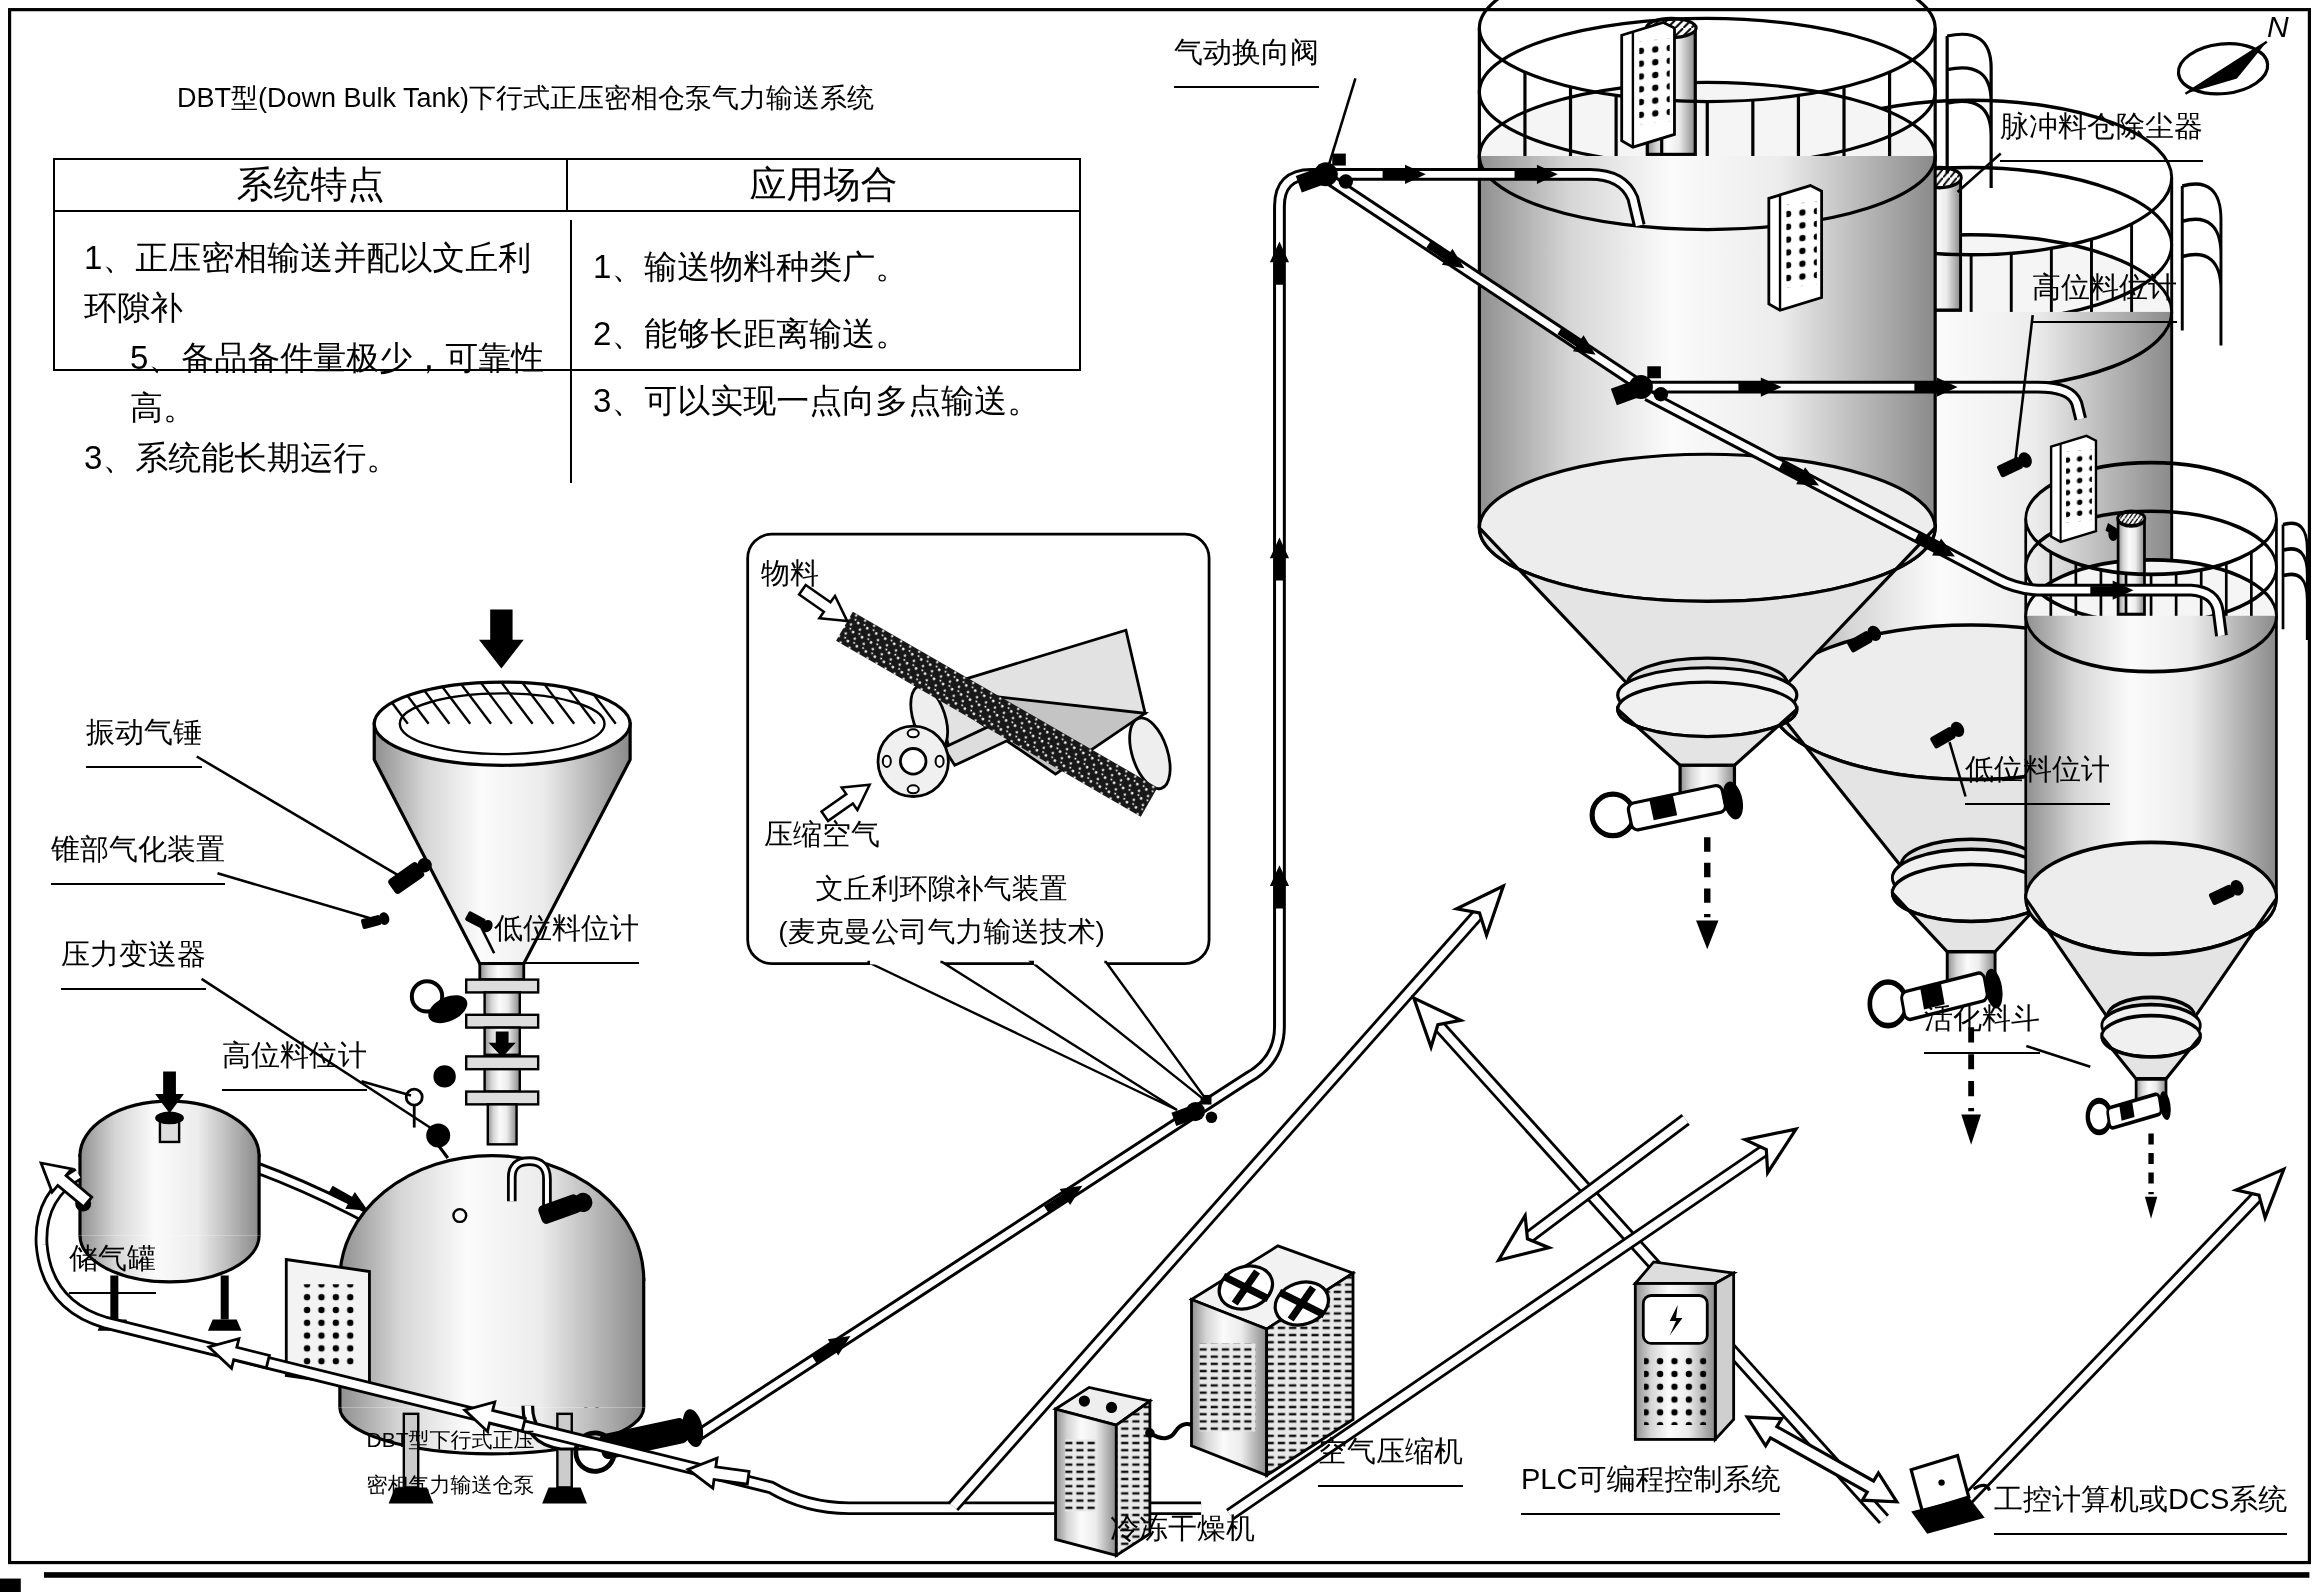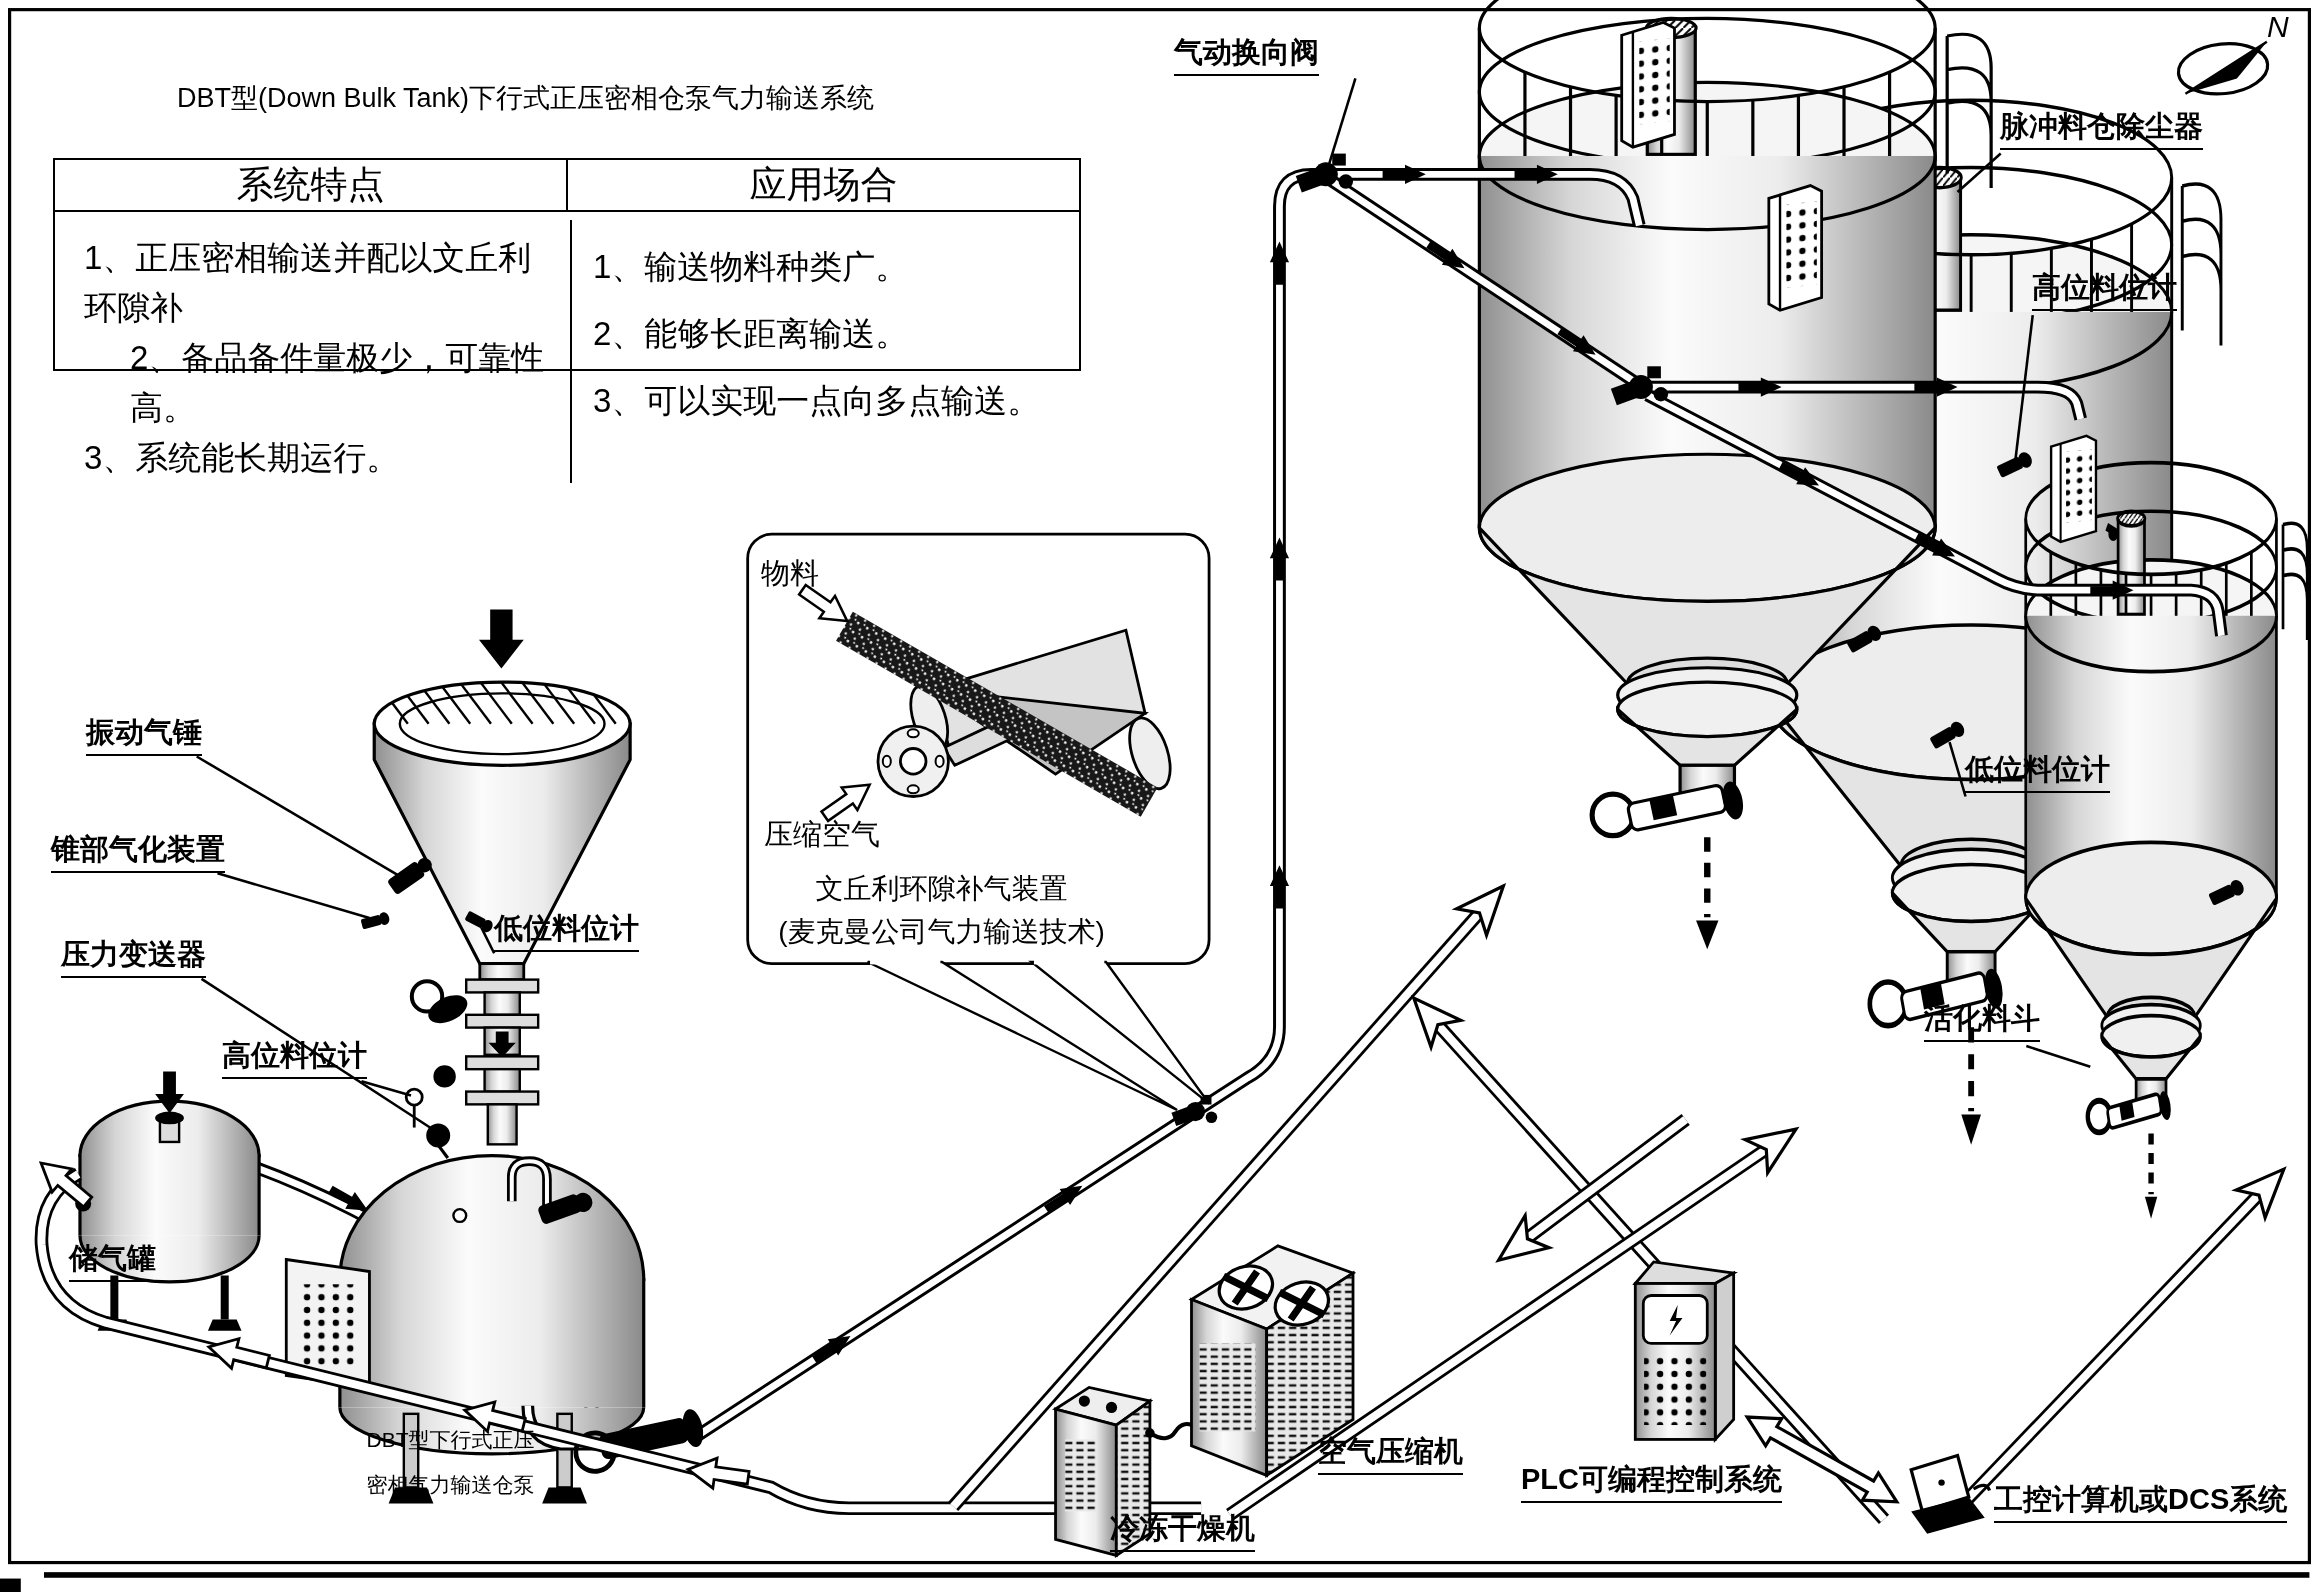--- a/index.html
+++ b/index.html
@@ -12,21 +12,21 @@
   .hdr{display:flex;height:70px;border-bottom:2.8px solid #000;}
   .hdr div{flex:1;display:flex;align-items:center;justify-content:center;font-size:37px;}
   .hdr div:first-child{border-right:2.8px solid #000;}
   .bodyrow{flex:1;display:flex;padding-left:8px;}
   .cell{flex:1;padding:12.8px 6.4px 0 21px;font-size:33px;box-sizing:border-box;}
   .cell.left{border-right:2.8px solid #000;}
   .fline{line-height:50px;}
   .fline:nth-child(2){padding-left:46px;}
   .aline{line-height:67px;}
   .lbl{position:absolute;font-size:29px;white-space:nowrap;line-height:1.2;}
-  .u{border-bottom:2.8px solid #000;padding-bottom:4px;font-weight:bold;}
+  .u{border-bottom:2.8px solid #000;padding-bottom:16px;}
   .vt{position:absolute;left:750px;width:383px;text-align:center;font-size:28px;white-space:nowrap;}
   .pl{position:absolute;left:326px;width:249px;text-align:center;font-size:21px;white-space:nowrap;}
   .nlab{position:absolute;left:2267px;top:9.6px;font-size:30px;font-style:italic;}
 </style>
 </head>
 <body>
 
 <div id="stage">
 
 <svg id="art" width="2319" height="1593" viewBox="0 0 2900 1992">
@@ -471,21 +471,21 @@
 <div class="title">DBT型(Down Bulk Tank)下行式正压密相仓泵气力输送系统</div>
 
 <div class="tbl">
   <div class="hdr">
     <div>系统特点</div>
     <div>应用场合</div>
   </div>
   <div class="bodyrow">
     <div class="cell left">
           <div class="fline">1、正压密相输送并配以文丘利环隙补</div>
-          <div class="fline">2、备品备件量极少，可靠性高。</div>
+          <div class="fline">5、备品备件量极少，可靠性高。</div>
           <div class="fline">3、系统能长期运行。</div>
         </div>
     <div class="cell">
           <div class="aline">1、输送物料种类广。</div>
           <div class="aline">2、能够长距离输送。</div>
           <div class="aline">3、可以实现一点向多点输送。</div>
         </div>
   </div>
 </div>
 

